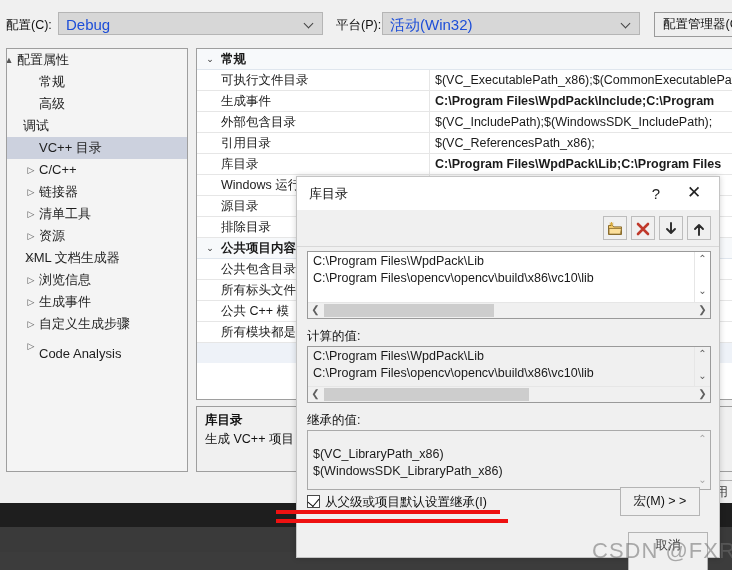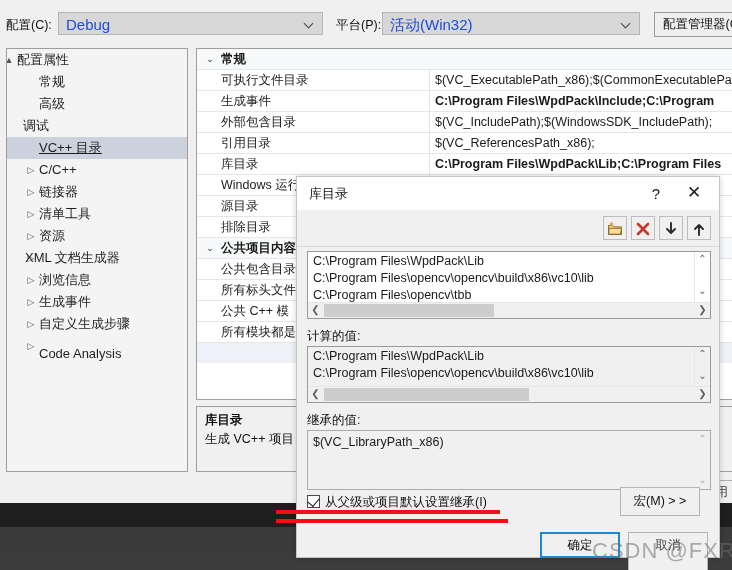--- a/index.html
+++ b/index.html
@@ -178,21 +178,21 @@
         <div class="tnode">
           <span class="tlabel" style="left: 32px;">常规</span>
         </div>
         <div class="tnode">
           <span class="tlabel" style="left: 32px;">高级</span>
         </div>
         <div class="tnode">
           <span class="tlabel" style="left: 16px;">调试</span>
         </div>
         <div class="tnode sel">
-          <span class="tlabel" style="left: 32px; text-decoration: underline;">VC++ 目录</span>
+          <span class="tlabel" style="left: 32px;">VC++ 目录</span>
         </div>
         <div class="tnode">
           <span class="glyph" style="left: 18px;">▷</span>
           <span class="tlabel" style="left: 32px;">C/C++</span>
         </div>
         <div class="tnode">
           <span class="glyph" style="left: 18px;">▷</span>
           <span class="tlabel" style="left: 32px;">链接器</span>
         </div>
         <div class="tnode">
@@ -338,21 +338,20 @@
         <path d="M8 14V5M4 8l4-4 4 4" stroke="#2b2b2b" stroke-width="1.9" fill="none" stroke-linecap="round" stroke-linejoin="round"></path>
       </svg>
     </div>
   </div>
   <div class="dlg-sep"></div>
 
   <div class="listbox" style="left:10px;top:74px;width:404px;height:68px;">
     <div id="edit-host" style="padding-top:1px;">
         <div class="lline">C:\Program Files\WpdPack\Lib</div>
         <div class="lline">C:\Program Files\opencv\opencv\build\x86\vc10\lib</div>
-        <div class="lline">C:\Program Files\opencv\tbb</div>
       </div>
     <div class="vsb">
       <span class="ar" style="top:0;">⌃</span>
       <span class="ar" style="top:32px;">⌄</span>
     </div>
     <div class="hsb">
       <span class="ar" style="left:0;">❮</span>
       <span class="thumb" style="left:16px;width:170px;"></span>
       <span class="ar" style="right:0;">❯</span>
     </div>
@@ -370,36 +369,36 @@
     </div>
     <div class="hsb">
       <span class="ar" style="left:0;">❮</span>
       <span class="thumb" style="left:16px;width:205px;"></span>
       <span class="ar" style="right:0;">❯</span>
     </div>
   </div>
 
   <div class="fieldlabel" style="left:10px;top:235px;">继承的值:</div>
   <div class="ro-box" style="left:10px;top:253px;width:404px;height:60px;">
-    <div id="inh-host" style="padding-top:3px;">
+    <div id="inh-host" style="padding-top:3px;margin-top:12px;">
         <div class="lline">$(VC_LibraryPath_x86)</div>
+        <div class="lline">$(WindowsSDK_LibraryPath_x86)</div>
       </div>
     <div class="ro-vsb">
       <span class="ar" style="top:1px;">⌃</span>
       <span class="ar" style="bottom:1px;">⌄</span>
     </div>
   </div>
 
   <div class="chkrow" style="top:317px;">
     <span class="chkbox">
         <span class="tick"></span>
       </span>
     <span class="chklabel">从父级或项目默认设置继承(I)</span>
   </div>
 
   <div class="dbtn" style="left:323px;top:310px;width:80px;height:29px;line-height:27px;">宏(M)  &gt; &gt;</div>
-  <div class="dbtn focus" style="left:243px;top:355px;width:80px;height:26px;line-height:22px;">确定</div>
   <div class="dbtn dim" style="left:331px;top:355px;width:80px;height:42px;line-height:24px;">取消</div>
 </div>
 
 <div class="redline" style="left:276px;top:510px;width:224px;"></div>
 <div class="redline" style="left:276px;top:519px;width:232px;"></div>
 <div class="watermark" style="left:592px;top:538px;">CSDN @FXRZF</div>
 
 </body></html>

